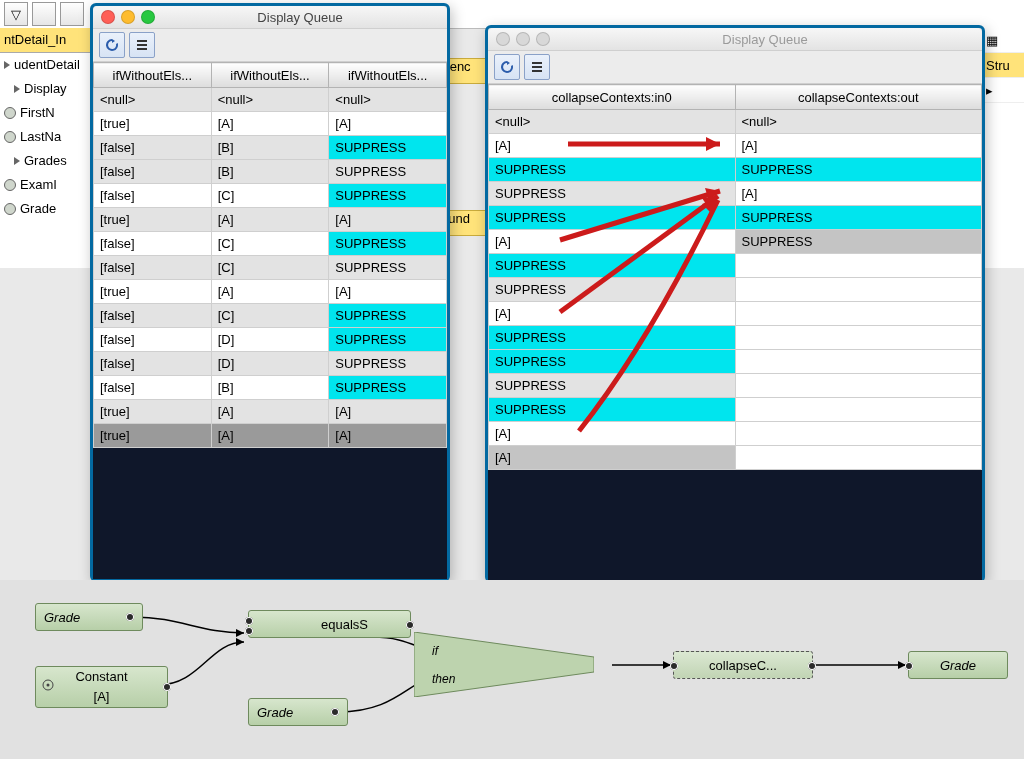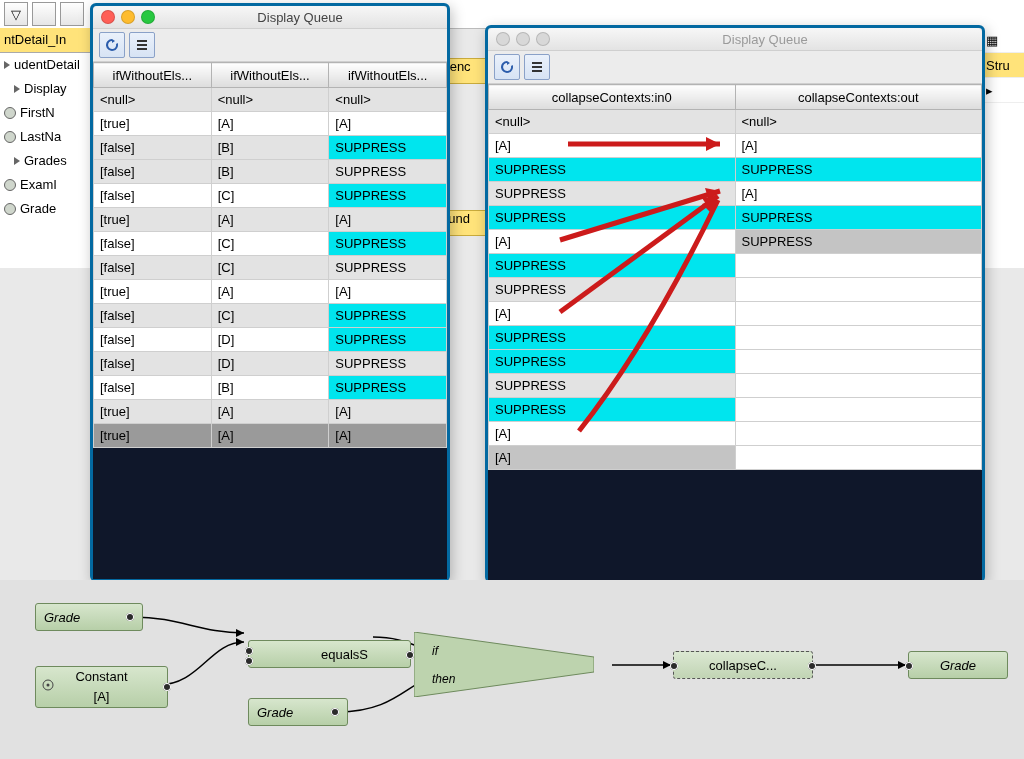--- a/index.html
+++ b/index.html
@@ -359,21 +359,21 @@
     <div class="node" style="left:35px;top:86px;width:115px;height:40px;flex-direction:column;align-items:center;justify-content:center;line-height:1.1;">
       <svg style="position:absolute;left:6px;top:12px" width="12" height="12" viewBox="0 0 12 12">
           <circle cx="6" cy="6" r="5" fill="none" stroke="#444"></circle>
           <circle cx="6" cy="6" r="1.5" fill="#444"></circle>
         </svg>
       <span style="font-style:normal">Constant</span>
       <span style="font-style:normal">[A]</span>
       <span class="port" style="position:absolute;right:-4px;top:16px"></span>
     </div>
 
-    <div class="node plain" style="left:248px;top:60px;width:115px;padding-left:38px;">
+    <div class="node plain" style="left:248px;top:30px;width:115px;padding-left:38px;">
       <span class="port" style="position:absolute;left:-4px;top:6px"></span>
       <span class="port" style="position:absolute;left:-4px;top:16px"></span>
       <span style="margin:0 auto">equalsS</span>
       <span class="port" style="position:absolute;right:-4px;top:10px"></span>
     </div>
 
     <div class="node" style="left:248px;top:118px;width:82px;">
       <span>Grade</span>
       <span class="port" style="margin-left:auto"></span>
     </div>

